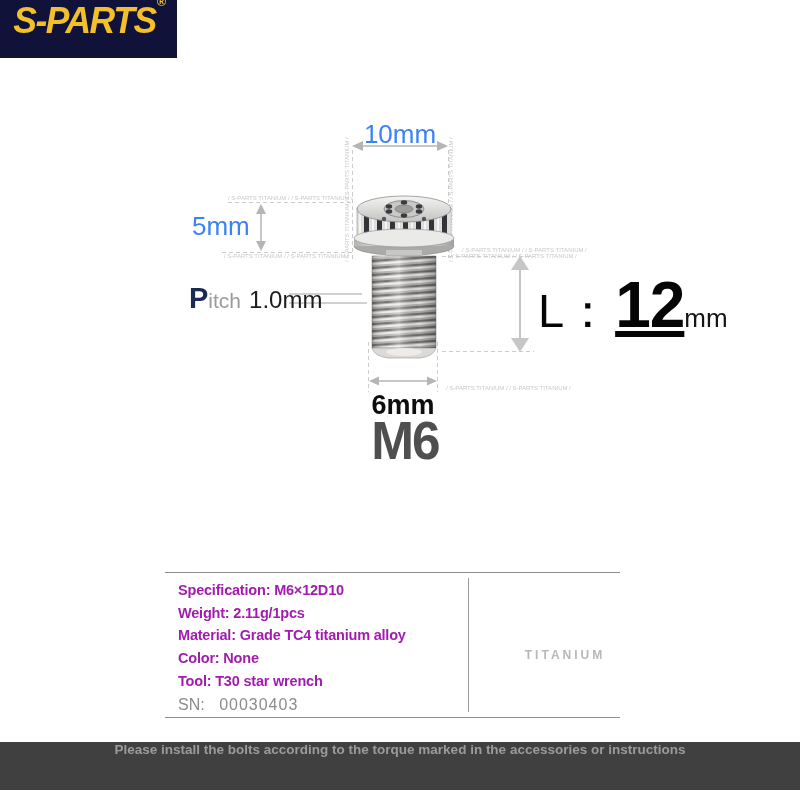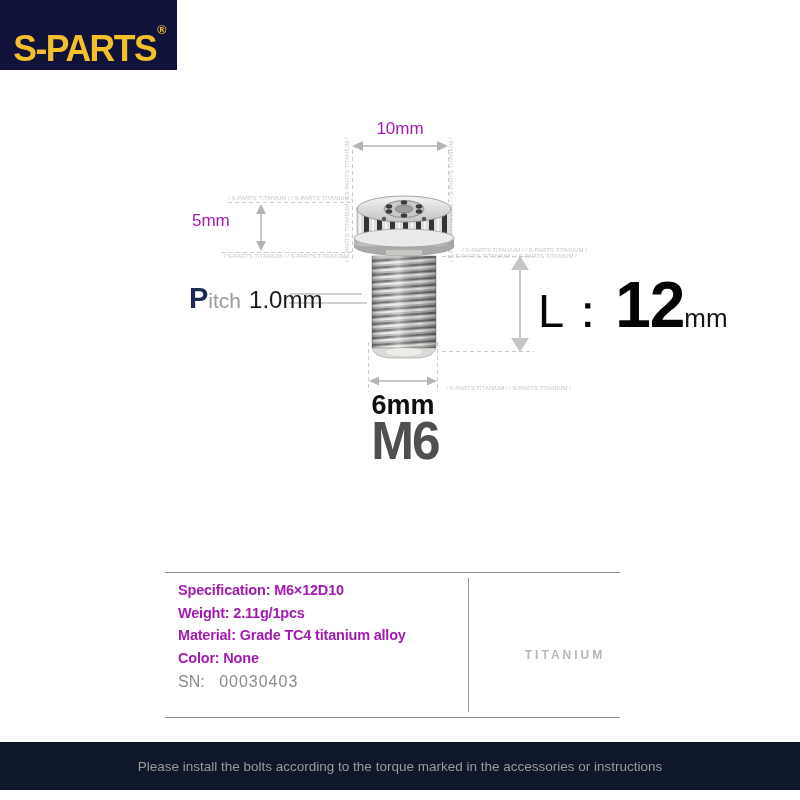--- a/index.html
+++ b/index.html
@@ -5,43 +5,43 @@
   html,body{margin:0;padding:0;}
   body{
     width:800px;height:800px;position:relative;overflow:hidden;
     background:#ffffff;
     font-family:"Liberation Sans", sans-serif;
   }
   .abs{position:absolute;}
 
   
   .logo{
-    left:0;top:0;width:177px;height:70px;background:#111239;
-    display:flex;align-items:flex-end;justify-content:center;
+    left:0;top:0;width:177px;height:58px;background:#111239;
+    display:flex;align-items:flex-start;justify-content:center;font-style:italic;
   }
   .logo .brand{
     color:#f3c02b;font-weight:bold;font-size:37px;letter-spacing:-1.5px;
     transform:scaleX(.96);white-space:nowrap;
   }
   .logo .reg{
     color:#f3c02b;font-size:13px;font-weight:bold;
     vertical-align:top;position:relative;top:-6px;left:1px;
   }
 
   
-  .dim{color:#a21caf;font-size:17px;white-space:nowrap;}
+  .dim{color:#3b82f6;font-size:26px;white-space:nowrap;}
   .lbl-10mm{left:352px;top:119px;width:96px;text-align:center;}
   .lbl-5mm{left:192px;top:211px;}
   .pitch{left:189px;top:282px;display:flex;align-items:baseline;white-space:nowrap;}
   .pitch .p{font-weight:bold;font-size:29px;color:#1a2a52;}
   .pitch .itch{font-size:21px;color:#9b9b9b;}
   .pitch .pval{font-size:24px;color:#1c1c1c;margin-left:8px;}
   .ldim{left:538px;top:268px;display:flex;align-items:baseline;white-space:nowrap;color:#050505;}
   .ldim .lpre{font-size:47px;}
-  .ldim .lval{font-size:64px;font-weight:bold;letter-spacing:-1px;margin-left:4px;}
+  .ldim .lval{font-size:64px;font-weight:bold;letter-spacing:-1px;margin-left:4px;text-decoration:underline;}
   .ldim .lunit{font-size:26px;color:#151515;}
   .lbl-6mm{left:368px;top:390px;width:70px;text-align:center;font-weight:bold;font-size:27px;color:#0d0d0d;}
   .lbl-m6{
     left:335px;top:409px;width:140px;text-align:center;
     font-weight:bold;font-size:54px;letter-spacing:-2px;color:#4f4f4f;
     transform:scaleX(.95);
   }
 
   
   .spec-panel{
@@ -61,22 +61,22 @@
   .spec-divider{
     left:468px;top:578px;width:1px;height:134px;background:#9a9a9a;
   }
   .titanium{
     left:500px;top:648px;width:130px;text-align:center;
     font-size:12px;font-weight:bold;letter-spacing:3px;color:#b8b8b8;
   }
 
   
   .footer-bar{
-    left:0;top:742px;width:800px;height:48px;background:#0f172a;
-    display:flex;align-items:center;justify-content:center;
+    left:0;top:742px;width:800px;height:48px;background:#404040;
+    display:flex;justify-content:center;font-weight:bold;
   }
   .footer-bar .notice{font-size:13.5px;color:#9b9b9b;}
 
   svg.fig{left:0;top:0;pointer-events:none;}
   svg text.wm{font-family:"Liberation Sans",sans-serif;font-size:6px;fill:#c9c9c9;}
 </style>
 </head>
 <body>
 
 <svg class="fig abs" width="800" height="800" viewBox="0 0 800 800">
@@ -226,20 +226,24 @@
     <span>2.11g/1pcs</span>
   </div>
   <div class="spec-row">
     <span>Material:</span>
     <span>Grade TC4 titanium alloy</span>
   </div>
   <div class="spec-row">
     <span>Color:</span>
     <span>None</span>
   </div>
+  <div class="spec-row">
+    <span>Tool:</span>
+    <span>T30 star wrench</span>
+  </div>
   <div class="sn-row">
     <span>SN:</span>
     <span class="sn-val">00030403</span>
   </div>
 </div>
 <div class="abs spec-divider"></div>
 <div class="abs titanium">TITANIUM</div>
 
 <div class="abs footer-bar">
   <span class="notice">Please install the bolts according to the torque marked in the accessories or instructions</span>

